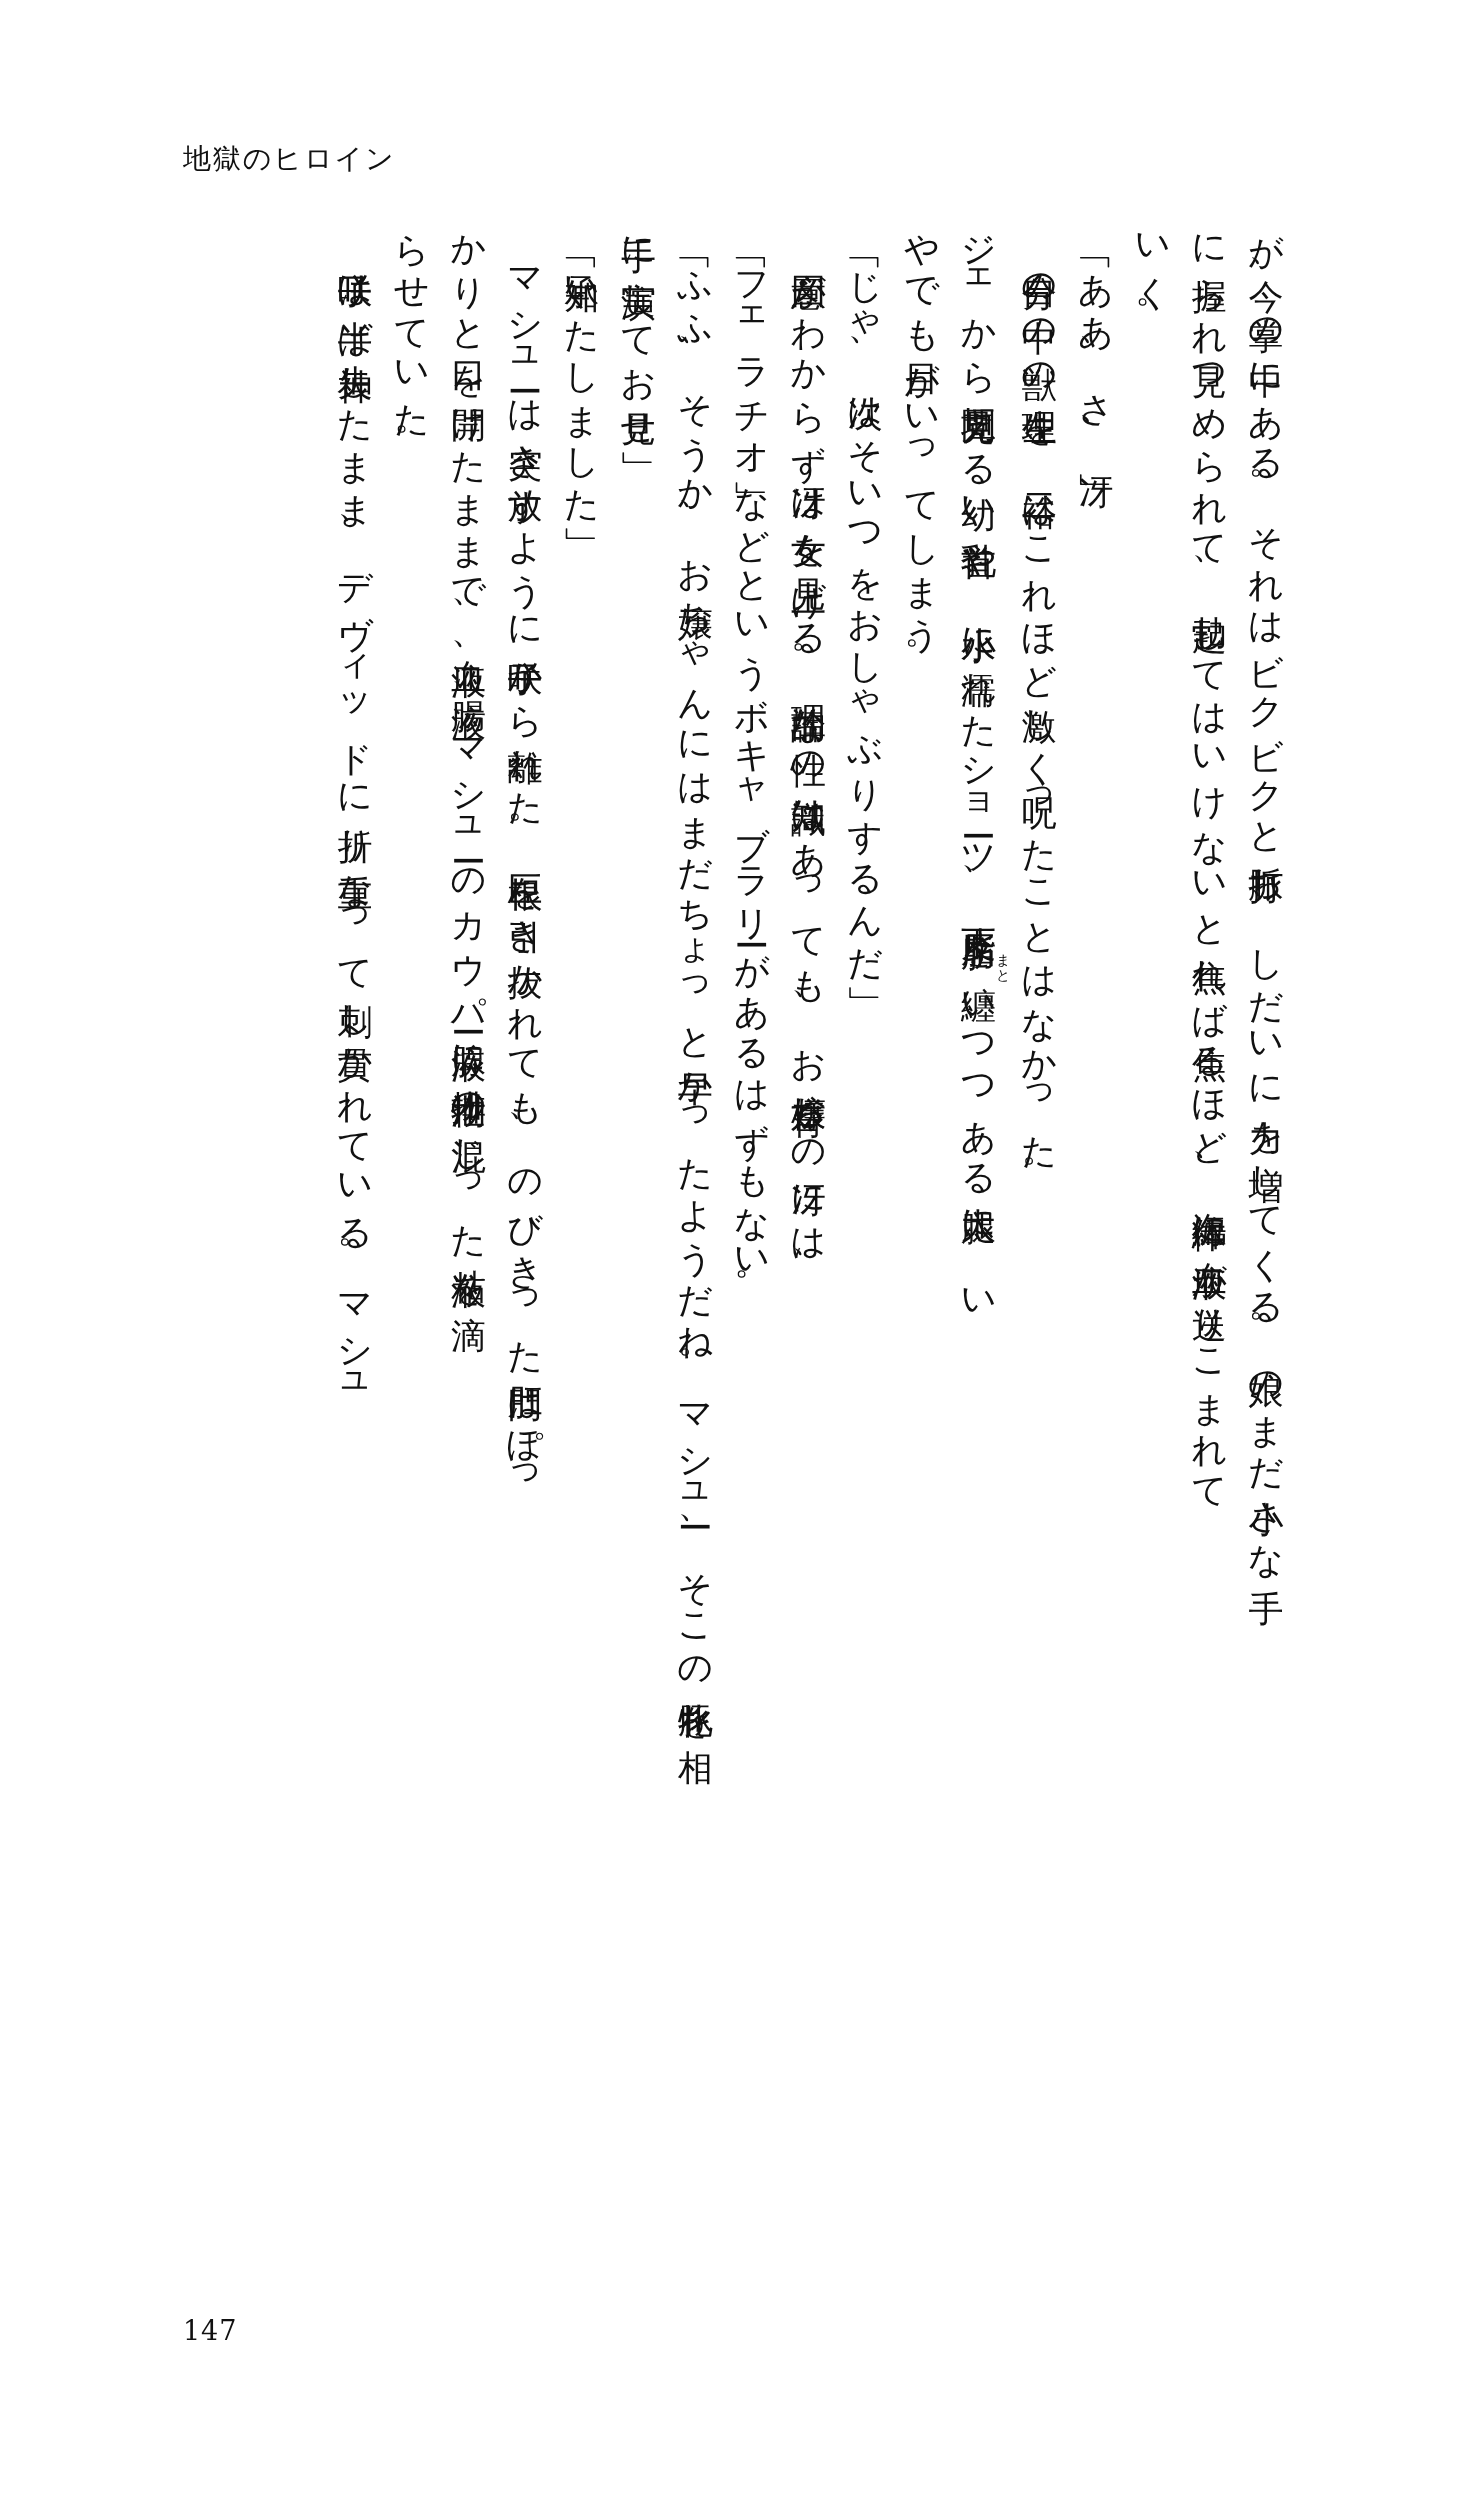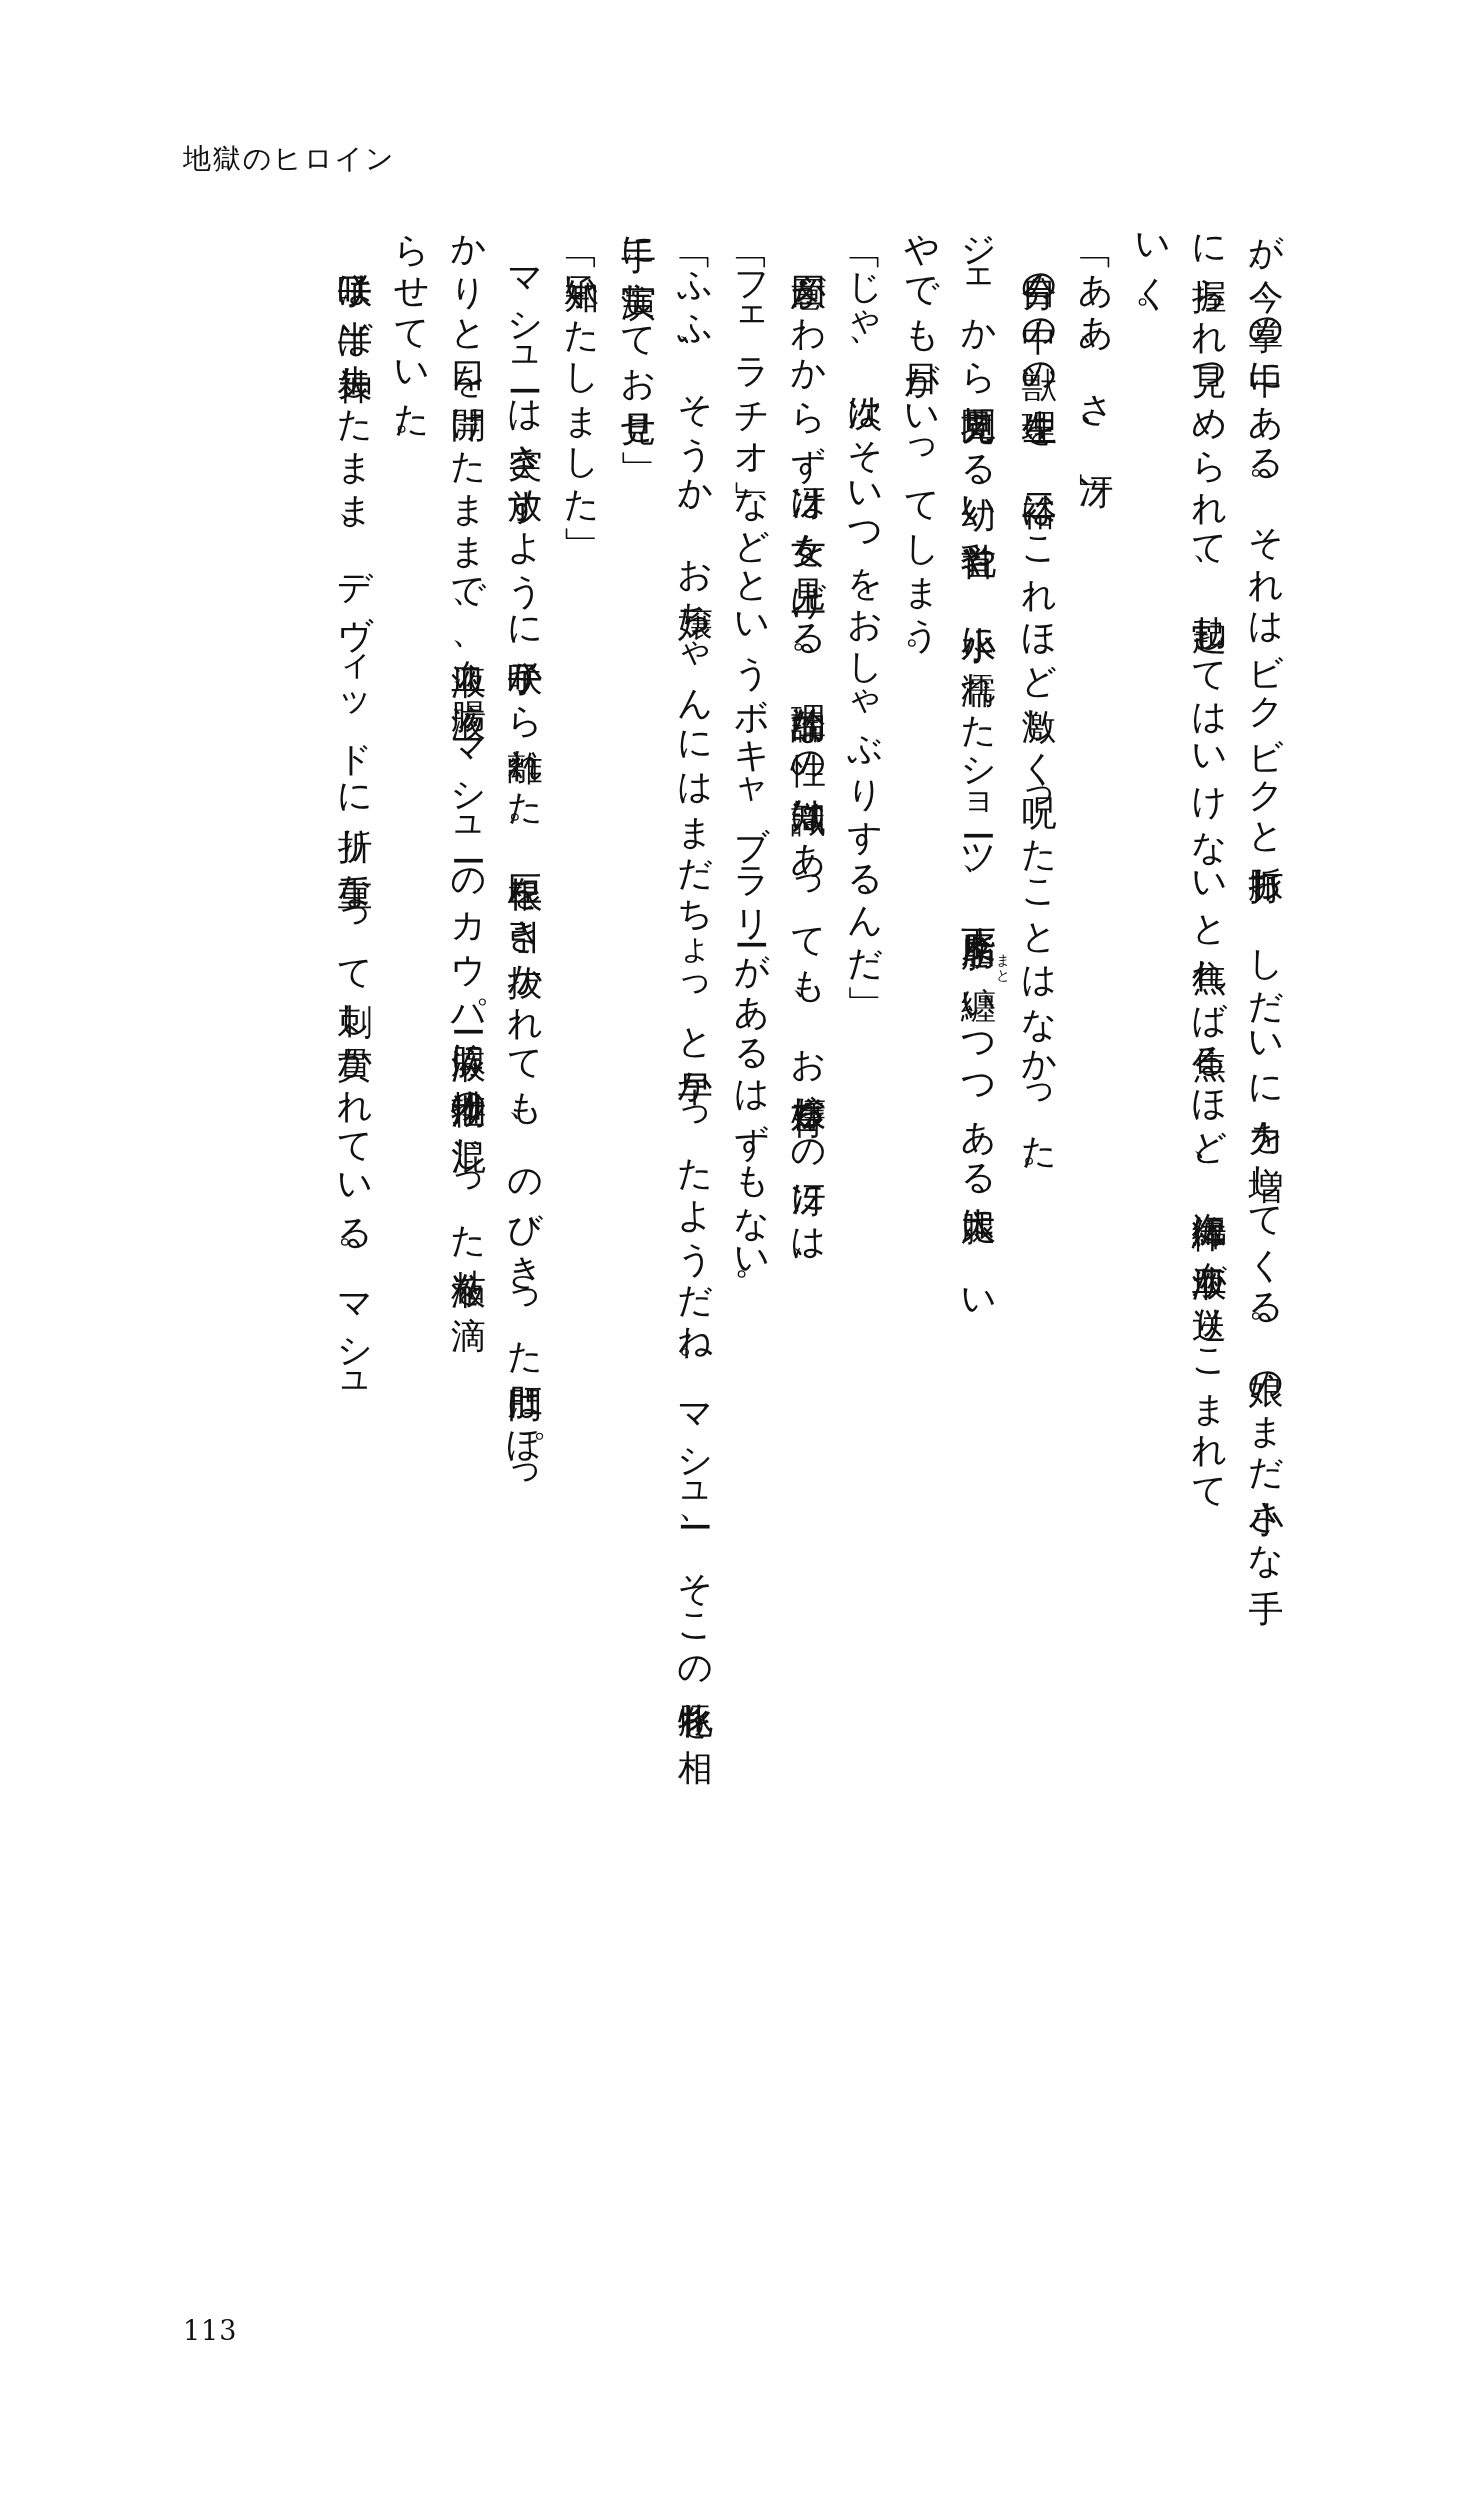--- a/index.html
+++ b/index.html
@@ -101,16 +101,16 @@
     <p class="indent">「フェラチオ」などというボキャブラリーがあるはずもない。</p>
     <p class="indent">「ふふ、そうか、お嬢ちゃんにはまだちょっと早かったようだね。マシュー、そこの牝豚を相</p>
     <p>手に実演してお見せ」</p>
     <p class="indent">「承知いたしました」</p>
     <p class="indent">マシューは突き放すように咲子から離れた。巨根を引き抜かれても、のびきった肛門はぽっ</p>
     <p>かりと口を開けたままで、血液、腸液、マシューのカウパー腺液に排泄物の混じった粘液を滴</p>
     <p>らせていた。</p>
     <p class="indent">咲子は半ば失神したまま、デヴィッドに折り重なって刺し貫かれている。マシュ</p>
   </div>
 
-  <div class="folio">113</div>
+  <div class="folio">147</div>
 
 </div>
 
 
 </body></html>

